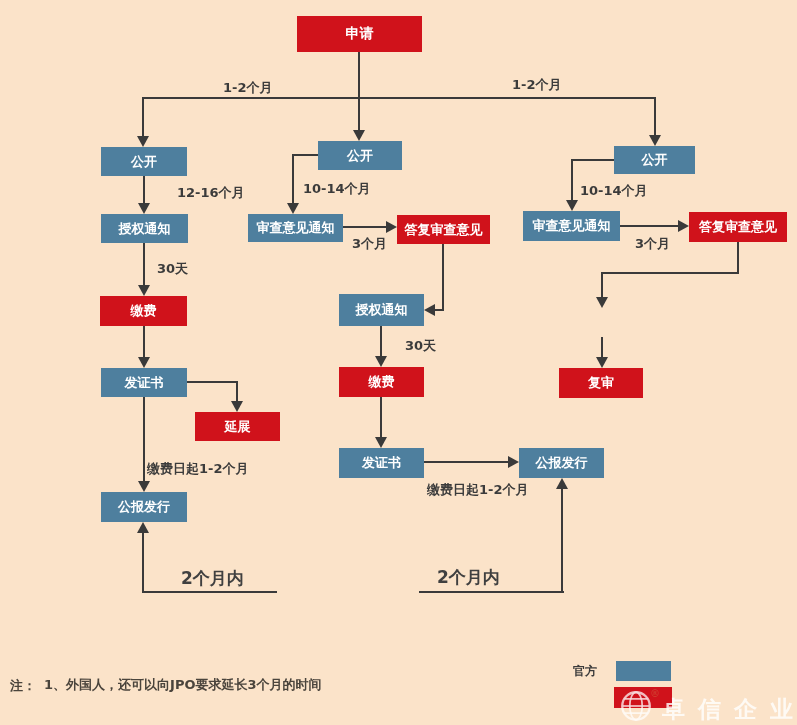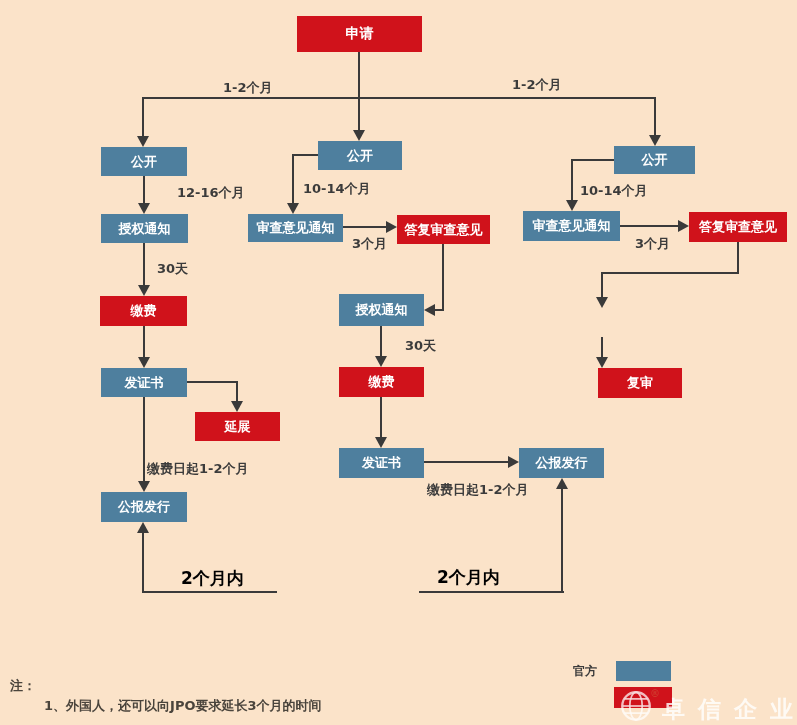--- a/index.html
+++ b/index.html
@@ -13,21 +13,21 @@
   .big{font-size:14px;}
   .hline,.vline{position:absolute;background:#3a3a3a;}
   .hline{height:2px;}
   .vline{width:2px;}
   .arr{position:absolute;width:0;height:0;}
   .arr-down{border-left:6px solid transparent;border-right:6px solid transparent;border-top:11px solid #3a3a3a;}
   .arr-up{border-left:6px solid transparent;border-right:6px solid transparent;border-bottom:11px solid #3a3a3a;}
   .arr-right{border-top:6px solid transparent;border-bottom:6px solid transparent;border-left:11px solid #3a3a3a;}
   .arr-left{border-top:6px solid transparent;border-bottom:6px solid transparent;border-right:11px solid #3a3a3a;}
   .elabel{position:absolute;font-weight:bold;font-size:13px;color:#3b3b3b;white-space:nowrap;}
-  .elabel.bigger{font-size:17px;color:#000000;}
+  .elabel.bigger{font-size:17px;color:#404040;}
   .note{position:absolute;font-weight:bold;font-size:13px;color:#4a443c;white-space:nowrap;}
   .legend-label{position:absolute;font-weight:bold;font-size:12px;color:#3b3b3b;}
   .swatch{position:absolute;}
   .watermark{position:absolute;left:616px;top:684px;color:rgba(255,255,255,0.8);}
   .wm-text{position:absolute;left:46px;top:10px;font-size:23px;font-weight:bold;letter-spacing:13px;white-space:nowrap;}
   .wm-reg{position:absolute;left:34px;top:4px;font-size:10px;color:#cf3a2e;font-weight:bold;}
   .wm-globe{position:absolute;left:4px;top:6px;opacity:0.85;}
 </style>
 </head>
 <body>
@@ -101,39 +101,39 @@
   <div class="node blue" style="left:248px;top:214px;width:95px;height:28px;">审查意见通知</div>
   <div class="node red" style="left:397px;top:215px;width:93px;height:29px;">答复审查意见</div>
   <div class="node blue" style="left:339px;top:294px;width:85px;height:32px;">授权通知</div>
   <div class="node red" style="left:339px;top:367px;width:85px;height:30px;">缴费</div>
   <div class="node blue" style="left:339px;top:448px;width:85px;height:30px;">发证书</div>
   <div class="node blue" style="left:519px;top:448px;width:85px;height:30px;">公报发行</div>
 
   <div class="node blue" style="left:614px;top:146px;width:81px;height:28px;">公开</div>
   <div class="node blue" style="left:523px;top:211px;width:97px;height:30px;">审查意见通知</div>
   <div class="node red" style="left:689px;top:212px;width:98px;height:30px;">答复审查意见</div>
-  <div class="node red" style="left:559px;top:368px;width:84px;height:30px;margin-left:39px;">复审</div>
+  <div class="node red" style="left:559px;top:368px;width:84px;height:30px;">复审</div>
 
 
   <div class="elabel" style="left:223px;top:79px;">1-2个月</div>
   <div class="elabel" style="left:512px;top:76px;">1-2个月</div>
   <div class="elabel" style="left:157px;top:184px;margin-left:20px;">12-16个月</div>
   <div class="elabel" style="left:157px;top:260px;">30天</div>
   <div class="elabel" style="left:147px;top:460px;">缴费日起1-2个月</div>
   <div class="elabel" style="left:303px;top:180px;">10-14个月</div>
   <div class="elabel" style="left:352px;top:235px;">3个月</div>
   <div class="elabel" style="left:405px;top:337px;">30天</div>
   <div class="elabel" style="left:427px;top:481px;">缴费日起1-2个月</div>
   <div class="elabel" style="left:580px;top:182px;">10-14个月</div>
   <div class="elabel" style="left:635px;top:235px;">3个月</div>
   <div class="elabel bigger" style="left:181px;top:567px;">2个月内</div>
   <div class="elabel bigger" style="left:437px;top:566px;">2个月内</div>
 
   <div class="note" style="left:10px;top:677px;">注：</div>
-  <div class="note" style="left:44px;top:676px;margin-top:21px;">1、外国人，还可以向JPO要求延长3个月的时间</div>
+  <div class="note" style="left:44px;top:676px;">1、外国人，还可以向JPO要求延长3个月的时间</div>
 
   <div class="legend-label" style="left:573px;top:663px;">官方</div>
   <div class="swatch" style="left:616px;top:661px;width:55px;height:20px;background:#4e7f9e;"></div>
   <div class="legend-label" style="left:570px;top:730px;">代理人</div>
   <div class="swatch" style="left:614px;top:687px;width:58px;height:21px;background:#d0121b;"></div>
 
   <div class="watermark">
     <svg class="wm-globe" width="32" height="32" viewBox="0 0 36 36">
       <circle cx="18" cy="18" r="15.5" fill="none" stroke="rgba(255,255,255,0.85)" stroke-width="2.6"></circle>
       <ellipse cx="18" cy="18" rx="7" ry="15.5" fill="none" stroke="rgba(255,255,255,0.85)" stroke-width="2"></ellipse>

